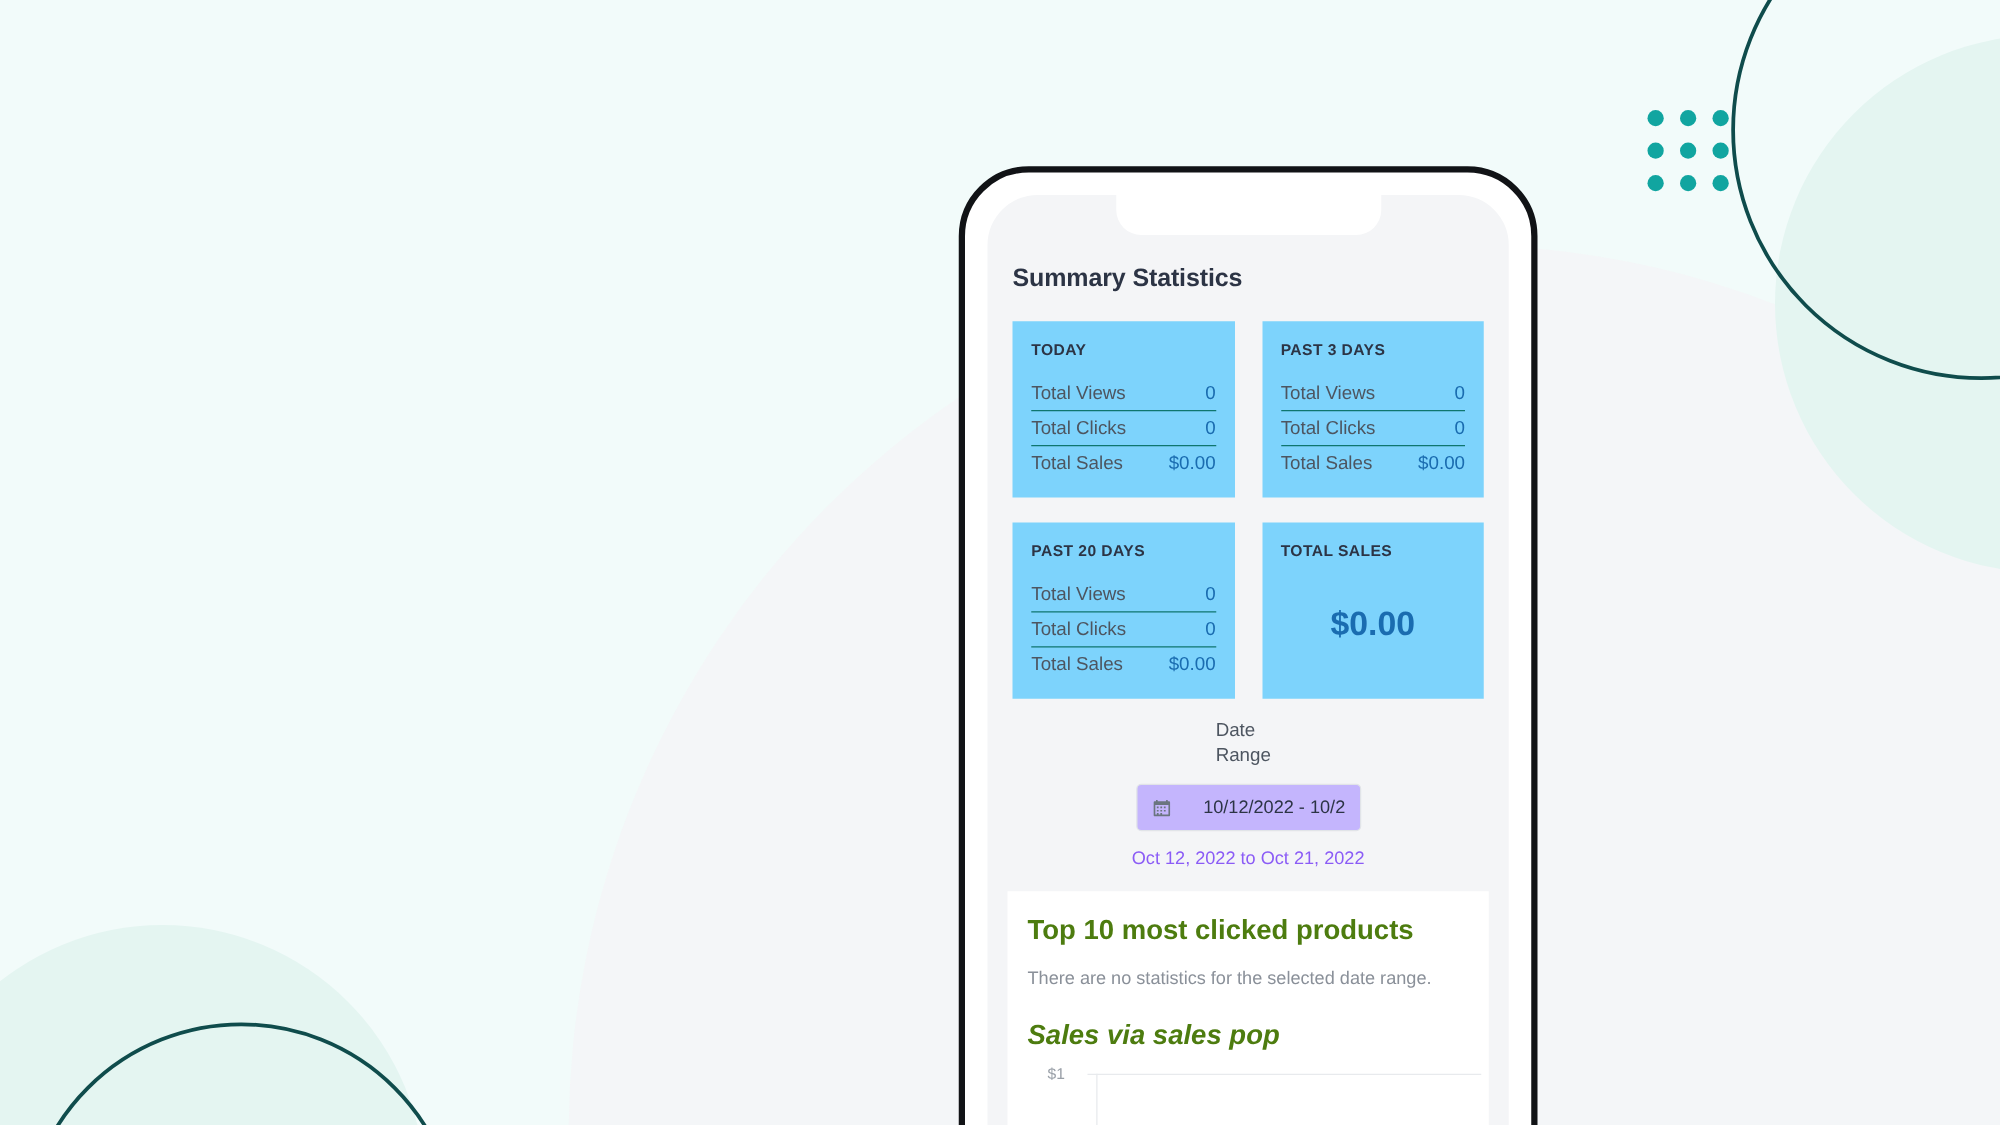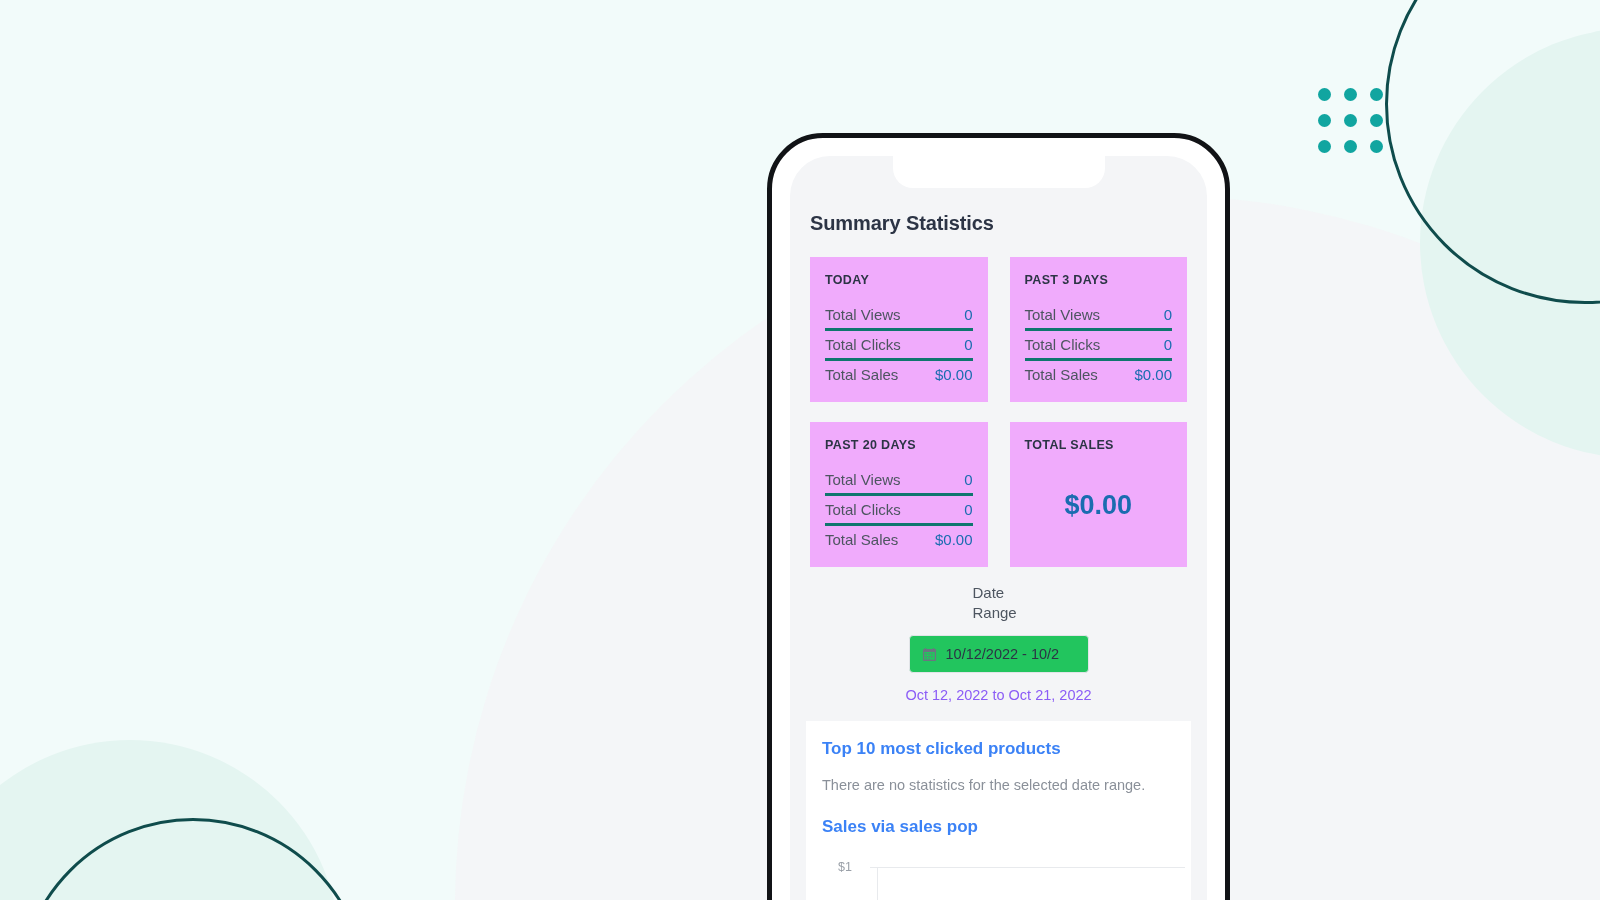--- a/index.html
+++ b/index.html
@@ -151,39 +151,39 @@
     margin-bottom: 22px;
   }
 
   
   .card-grid {
     display: grid;
     grid-template-columns: 1fr 1fr;
     gap: 20px 22px;
   }
   .stat-card {
-    background: #f0abfc;
+    background: #7dd3fc;
     padding: 16px 15px 14px 15px;
     min-height: 135px;
   }
   .stat-card h4 {
     font-size: 12.5px;
     font-weight: 700;
     letter-spacing: .35px;
     color: #2c3445;
     margin-bottom: 14px;
   }
   .stat-row {
     display: flex;
     justify-content: space-between;
     align-items: baseline;
     font-size: 15px;
     color: #4d5560;
     padding: 5px 0;
-    border-bottom: 3px solid #0f766e;
+    border-bottom: 1px solid #0f766e;
   }
   .stat-row:last-child { border-bottom: none; }
   .stat-row .val { color: #1a6cb0; }
 
   .total-card {
     display: flex;
     flex-direction: column;
   }
   .total-amount {
     flex: 1;
@@ -208,26 +208,26 @@
     font-size: 15px;
     color: #4d5560;
     line-height: 1.3;
     width: 52px;
     flex: none;
   }
   .date-input {
     flex: none;
     width: 180px;
     height: 38px;
-    background: #22c55e;
+    background: #c4b5fd;
     border: 1px solid #e1e4e8;
     border-radius: 4px;
     display: flex;
     align-items: center;
-    gap: 9px;
+    gap: 26px;
     padding: 0 12px;
     font-size: 14.5px;
     color: #2c3445;
     white-space: nowrap;
     overflow: hidden;
   }
   .cal-icon { flex: none; display: block; }
   .date-resolved {
     font-size: 14.5px;
     color: #8b5cf6;
@@ -235,31 +235,31 @@
   }
 
   
   .panel {
     background: #ffffff;
     margin: 0 -4px;
     padding: 18px 16px 0 16px;
     min-height: 260px;
   }
   .panel h3 {
-    font-size: 17px;
+    font-size: 22px;
     font-weight: 700;
-    color: #3b82f6;
+    color: #4d7c0f;
     margin-bottom: 18px;
   }
   .panel .empty-msg {
     font-size: 14.5px;
     color: #8a9099;
     margin-bottom: 24px;
   }
-  .panel h3.chart-title { margin-bottom: 30px; }
+  .panel h3.chart-title { margin-bottom: 18px; font-style: italic; }
 
   .chart-area {
     position: relative;
     height: 130px;
     padding-left: 48px;
   }
   .y-tick {
     position: absolute;
     left: 16px;
     top: -7px;

